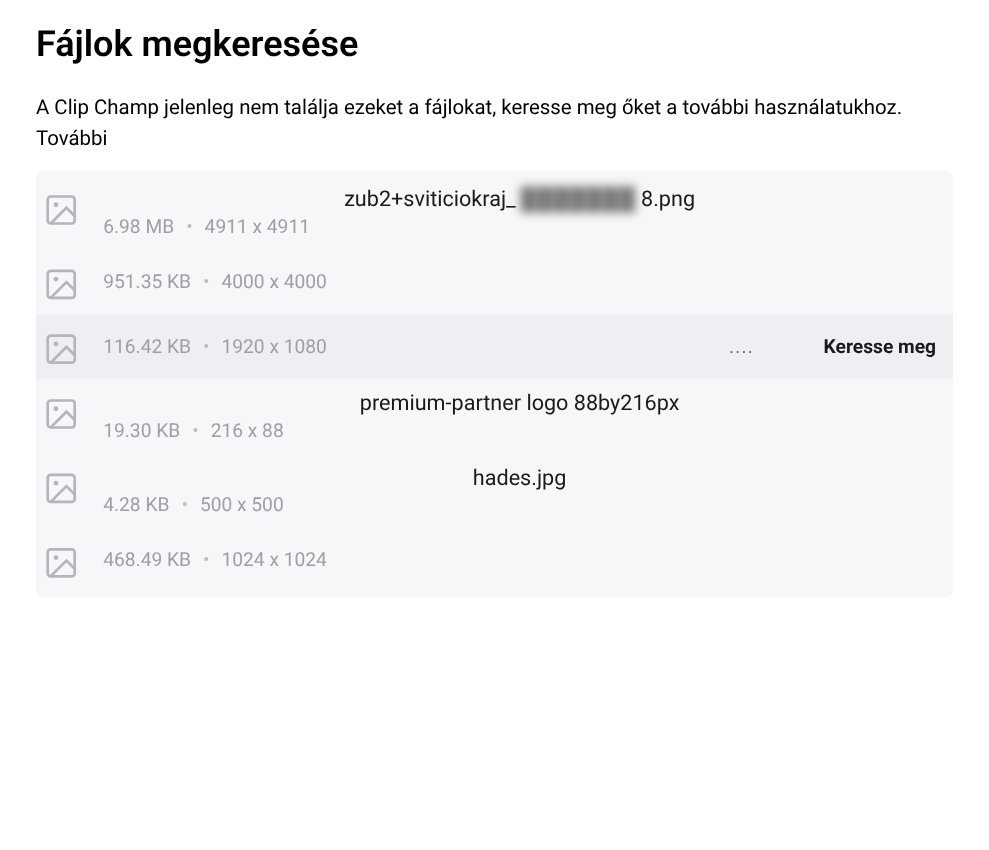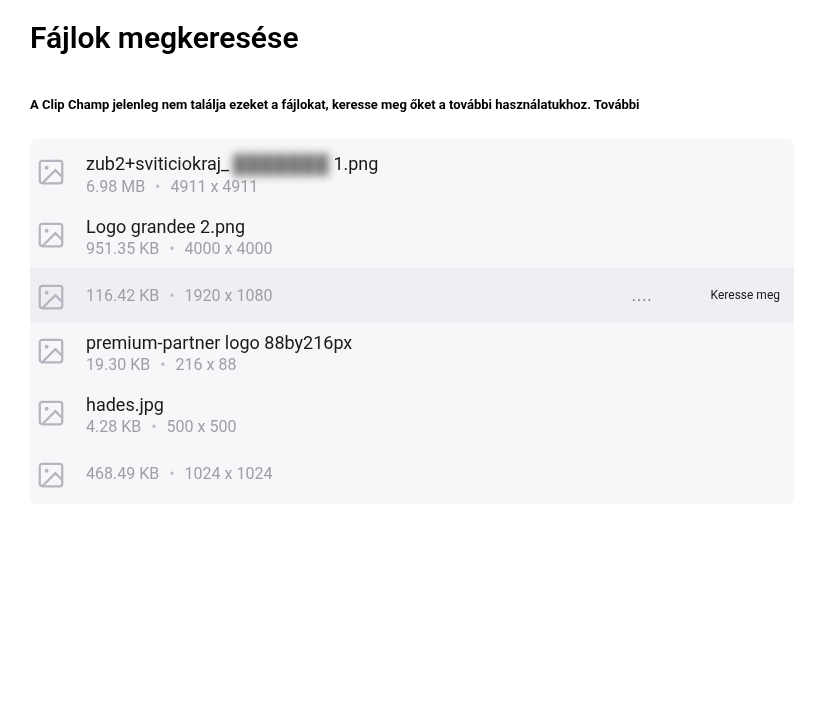--- a/index.html
+++ b/index.html
@@ -10,29 +10,28 @@
     body {
       font-family: -apple-system, BlinkMacSystemFont, "Segoe UI", Roboto, Arial, sans-serif;
       background: #ffffff;
       padding: 20px 30px;
       width: 824px;
     }
     .heading {
       font-size: 30px;
       font-weight: 600;
       color: #000;
-      margin-bottom: 40px;
+      margin-bottom: 22px;
     }
     .description {
-      font-size: 13px;
+      font-size: 17px;
       line-height: 1.55;
       color: #000;
-      margin-bottom: 24px;
+      margin-bottom: 12px;
       max-width: 740px;
-      font-weight: bold;
     }
     .file-list {
       background: #f7f7f9;
       border-radius: 6px;
       padding: 4px 0;
     }
     .file-row {
       display: flex;
       align-items: center;
       padding: 10px 14px 10px 6px;
@@ -54,20 +53,21 @@
       min-width: 0;
     }
     .file-name {
       font-size: 18px;
       color: #1a1a1a;
       margin-bottom: 2px;
       display: flex;
       align-items: baseline;
       gap: 4px;
       flex-wrap: wrap;
+      justify-content: center;
     }
     .file-name .blurseg {
       display: inline-block;
       filter: blur(4px);
       color: #777;
       letter-spacing: 1px;
     }
     .file-meta {
       font-size: 16px;
       color: #9e9ea7;
@@ -80,24 +80,25 @@
     }
     .more-btn {
       color: #6b6b75;
       font-size: 16px;
       letter-spacing: 1px;
       padding: 4px 8px;
       cursor: pointer;
       user-select: none;
     }
     .locate-label {
-      font-size: 12px;
+      font-size: 16px;
       color: #1a1a1a;
       white-space: nowrap;
       margin-left: 20px;
+      font-weight: bold;
     }
     .row-right {
       display: flex;
       align-items: center;
       gap: 30px;
     }
   </style>
 </head>
 <body>
 
@@ -110,44 +111,40 @@
       <svg viewBox="0 0 24 24" fill="none" stroke="#b5b5bf" stroke-width="1.8">
         <rect x="3" y="3" width="18" height="18" rx="2"></rect>
         <circle cx="8.5" cy="8.5" r="1.6" fill="#b5b5bf" stroke="none"></circle>
         <path d="M21 16l-5.5-5.5L5 21"></path>
       </svg>
     </span>
     <div class="file-info">
       <div class="file-name">
         <span class="name-prefix">zub2+sviticiokraj_</span>
         <span class="blurseg">███████</span>
-        <span class="name-suffix"> 1.png</span>
+        <span class="name-suffix"> 8.png</span>
       </div>
       <div class="file-meta">
         <span class="size">6.98 MB</span>
         <span class="dot">•</span>
         <span class="dims">4911 x 4911</span>
       </div>
     </div>
 
   </div>
 
   <div class="file-row">
     <span class="file-icon">
       <svg viewBox="0 0 24 24" fill="none" stroke="#b5b5bf" stroke-width="1.8">
         <rect x="3" y="3" width="18" height="18" rx="2"></rect>
         <circle cx="8.5" cy="8.5" r="1.6" fill="#b5b5bf" stroke="none"></circle>
         <path d="M21 16l-5.5-5.5L5 21"></path>
       </svg>
     </span>
     <div class="file-info">
-      <div class="file-name">
-        <span class="name-prefix">Logo grandee 2.png</span>
-
-      </div>
       <div class="file-meta">
         <span class="size">951.35 KB</span>
         <span class="dot">•</span>
         <span class="dims">4000 x 4000</span>
       </div>
     </div>
 
   </div>
 
   <div class="file-row highlighted">

